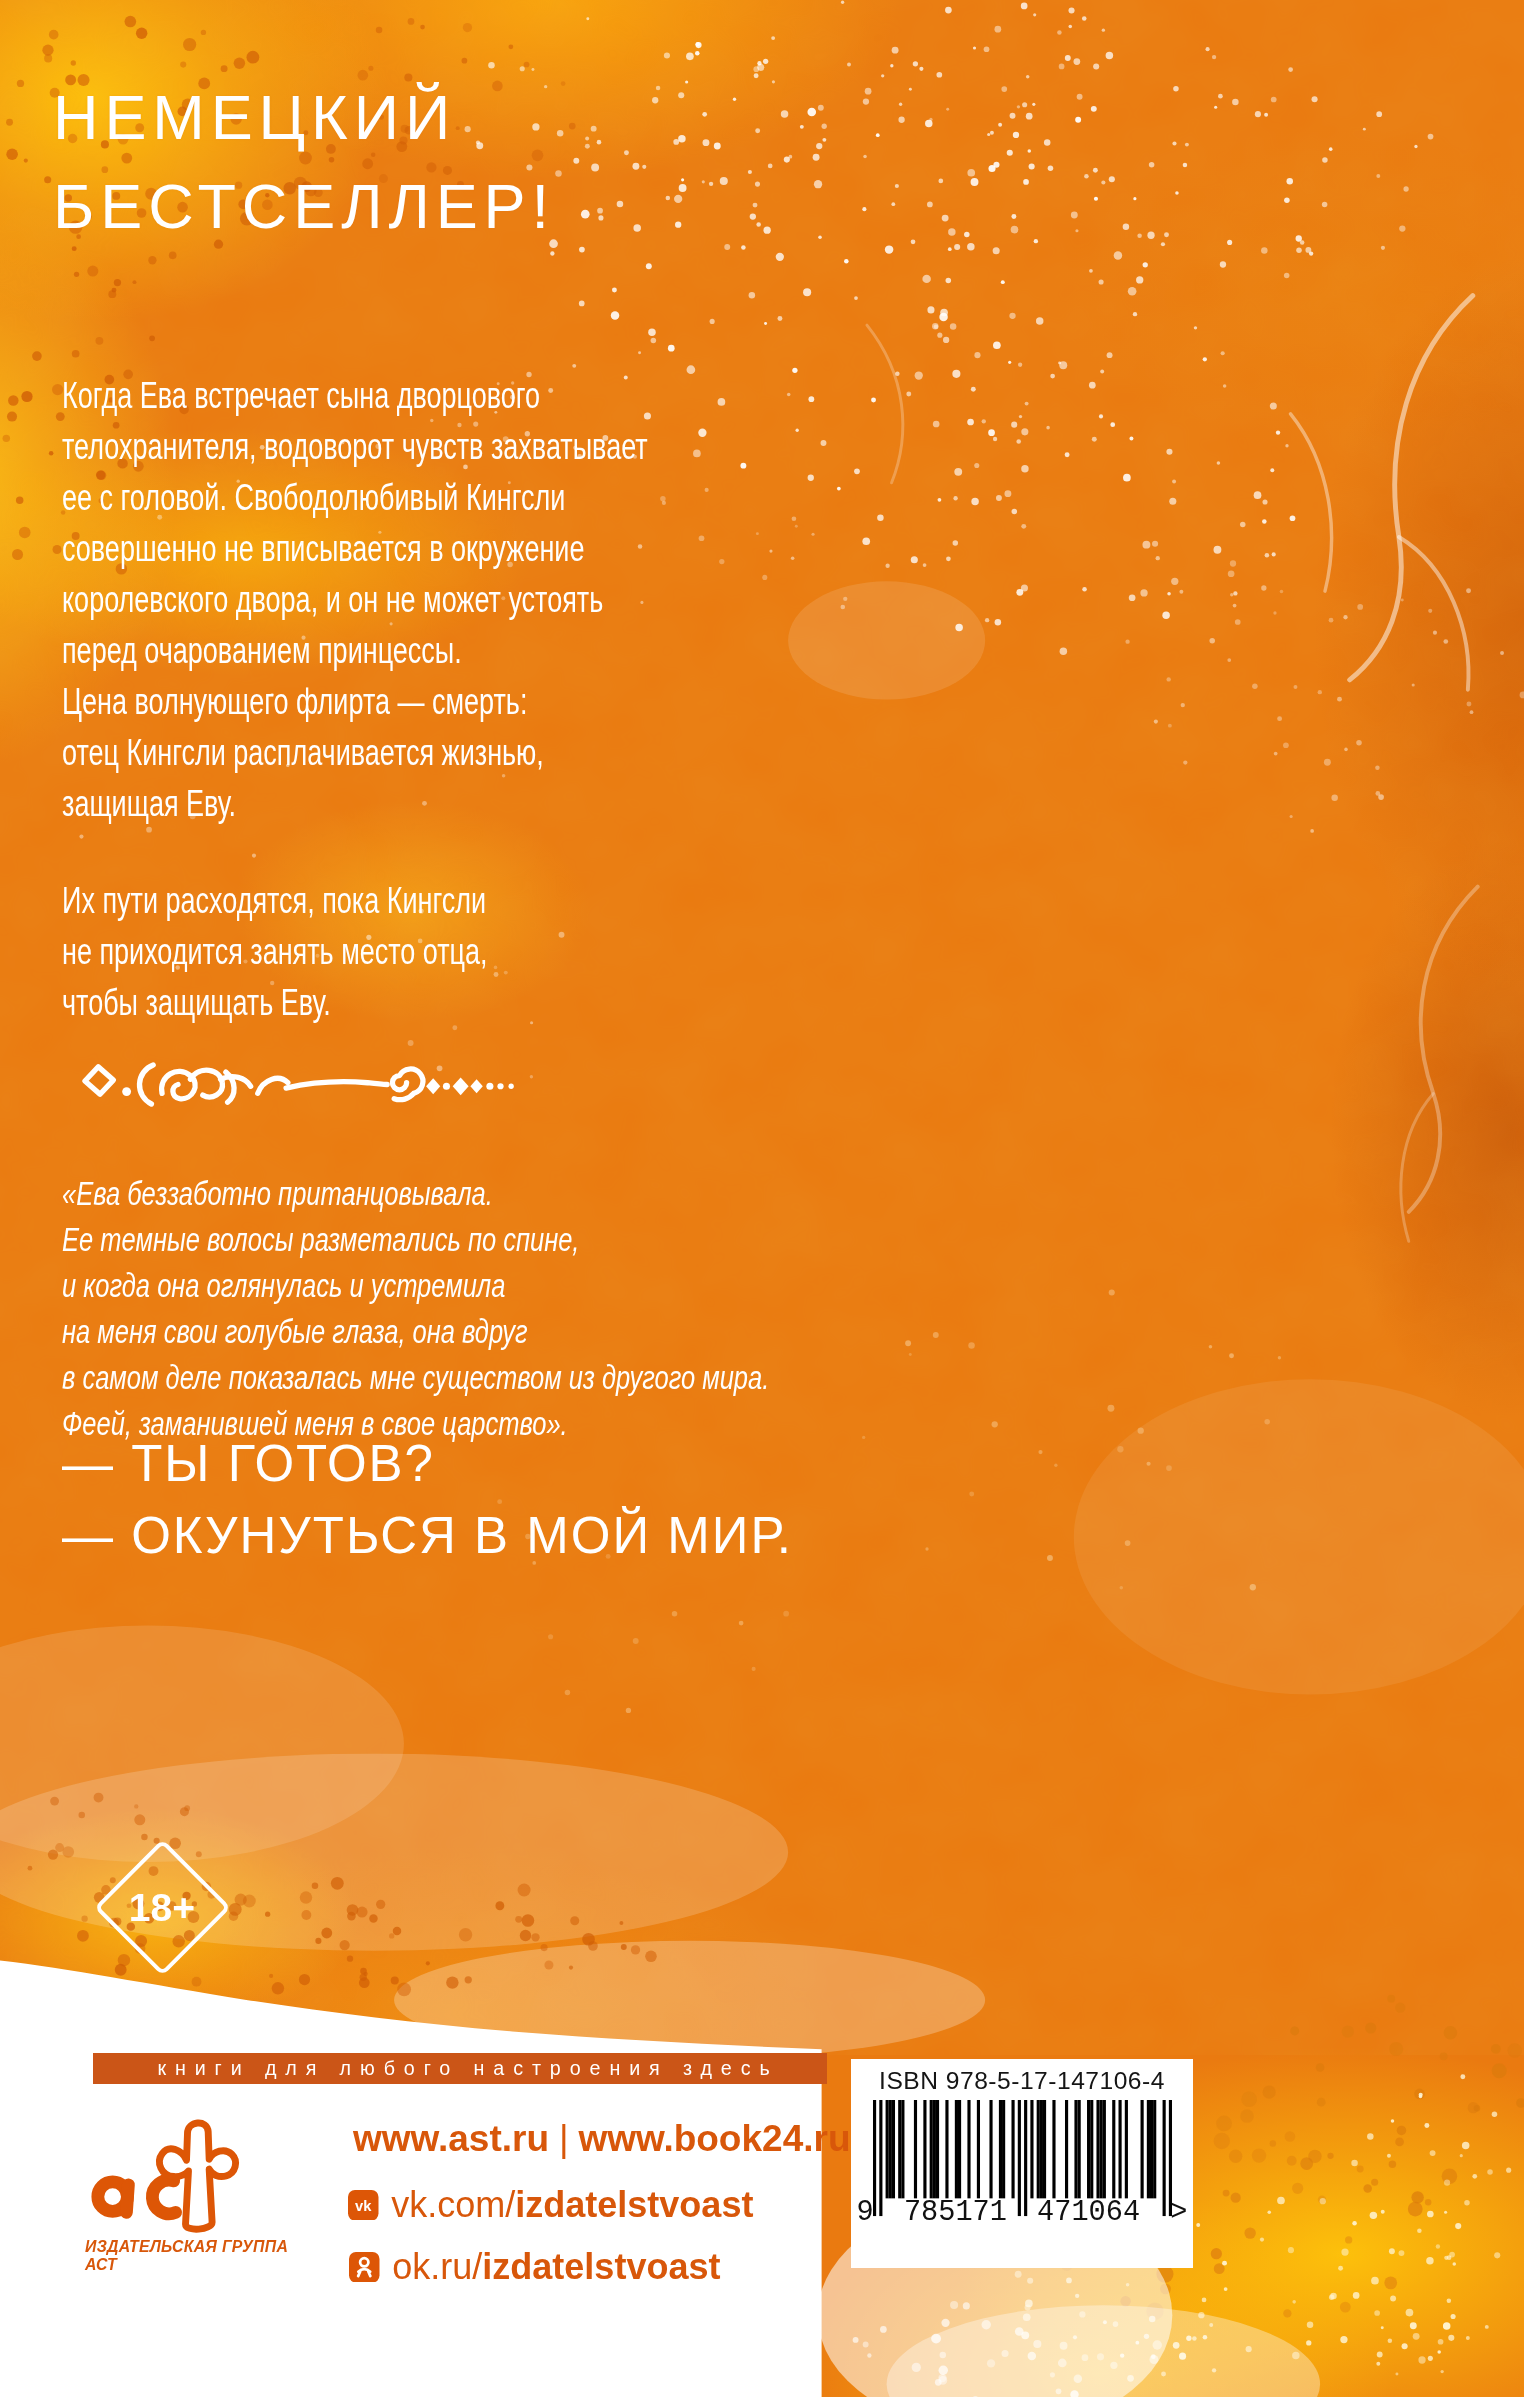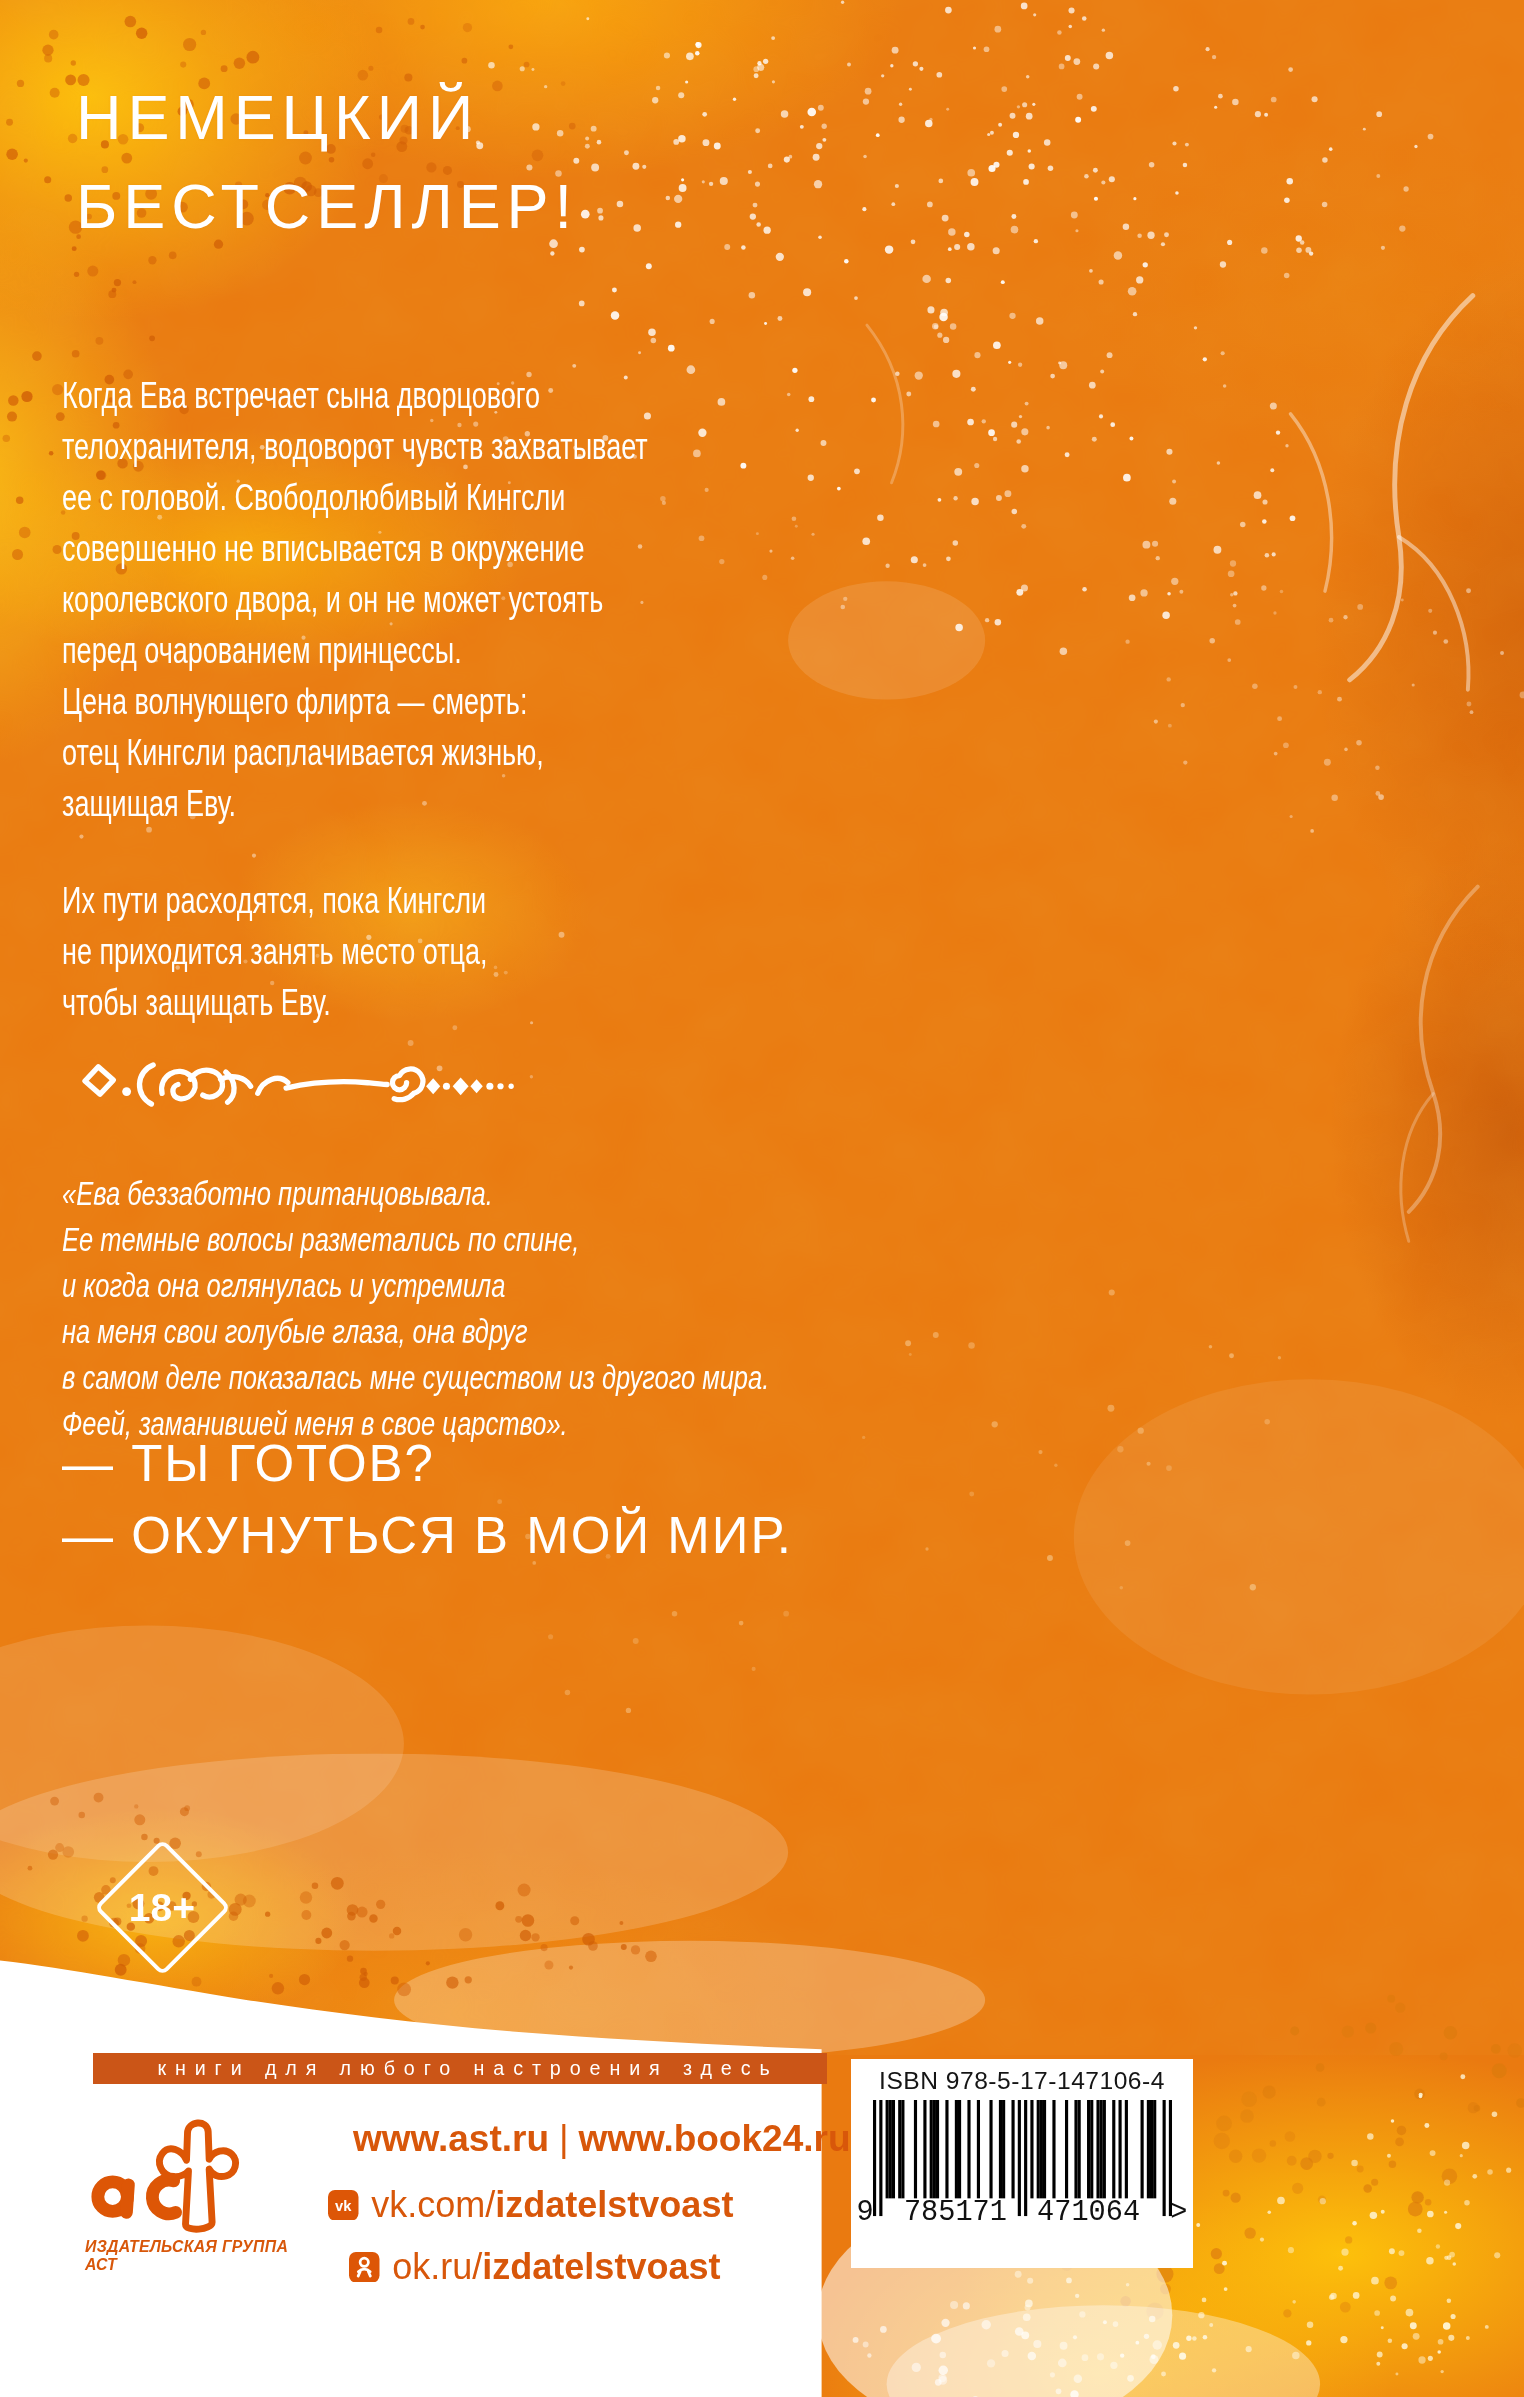--- a/index.html
+++ b/index.html
@@ -16,42 +16,42 @@
       radial-gradient(ellipse 256px 414px at 99% 47%, rgba(198,86,8,.80),   rgba(198,86,8,0) 70%),
       radial-gradient(ellipse 414px 236px at 88% 12%, rgba(235,130,14,.55), rgba(235,130,14,0) 70%),
       radial-gradient(ellipse 296px 158px at 10% 80%, rgba(255,197,12,.75), rgba(255,197,12,0) 70%),
       radial-gradient(ellipse 512px 236px at 30% 84%, rgba(248,156,14,.45), rgba(248,156,14,0) 72%),
       radial-gradient(ellipse 552px 296px at 88% 94%, rgba(255,200,10,.90), rgba(255,200,10,0) 70%),
       radial-gradient(ellipse 414px 256px at 72% 99%, rgba(255,190,14,.80), rgba(255,190,14,0) 72%);
   }
   #bg-art{position:absolute;left:0;top:0;width:1525px;height:2398px;}
   .abs{position:absolute;}
   .white{color:#fff;}
-  .headline{left:76px;top:73px;font-size:63px;line-height:89px;letter-spacing:5.9px;font-weight:500;
+  .headline{left:53px;top:73px;font-size:63px;line-height:89px;letter-spacing:5.9px;font-weight:500;
     text-shadow:0 0 2px rgba(230,120,20,.25);}
   .cond{transform:scaleX(.75);transform-origin:0 0;white-space:nowrap;}
   .p1{left:62px;top:370px;font-size:36px;line-height:51px;}
   .p2{left:62px;top:875px;font-size:36px;line-height:51px;}
   .quote{left:62px;top:1170px;font-size:34px;line-height:46px;font-style:italic;}
   .dialogue{left:62px;top:1428px;font-size:51px;line-height:72px;letter-spacing:2px;font-weight:400;}
   .ornament{left:77px;top:1050px;}
   .badge{left:114px;top:1859px;width:89px;height:89px;border:4.9px solid #fff;border-radius:7.9px;
     transform:rotate(45deg);display:flex;align-items:center;justify-content:center;}
   .badge span{transform:rotate(-45deg);font-size:39px;font-weight:700;color:#fff;letter-spacing:0;}
   
   .banner{left:93px;top:2053px;width:734px;height:30.5px;background:#cb5517;color:#fff;
     font-size:19.7px;letter-spacing:8.9px;display:flex;align-items:center;justify-content:center;
     padding-left:16px;box-sizing:border-box;}
   .logo-svg{left:83px;top:2106px;}
   .caption{left:85px;top:2238px;width:231px;text-align:left;font-size:15.8px;font-weight:700;
     color:#d8570a;letter-spacing:0.3px;font-style:italic;}
   .sites{left:353px;top:2118px;font-size:37px;font-weight:700;color:#d8570a;}
   .sites .sep{font-weight:400;padding:0 9.9px;}
   .sociorow{display:flex;align-items:center;gap:12.8px;color:#d8570a;font-size:36px;}
-  .vk-row{left:328px;top:2184px;}
+  .vk-row{left:348px;top:2184px;}
   .ok-row{left:349px;top:2230px;margin-top:16px;}
   .sociorow .handle{font-weight:700;}
   .icon-badge{display:block;}
   .barcode-box{left:851px;top:2059px;width:342px;height:209px;background:#fff;
     display:flex;flex-direction:column;align-items:center;box-sizing:border-box;padding-top:7.9px;}
   .isbn{font-size:24.6px;color:#151515;letter-spacing:0.5px;}
   .digits{width:335px;display:flex;justify-content:space-between;align-items:flex-end;
     font-family:"Liberation Mono",monospace;font-size:28.6px;color:#111;margin-top:-23.6px;
     padding:0 2px;box-sizing:border-box;}
 </style>

